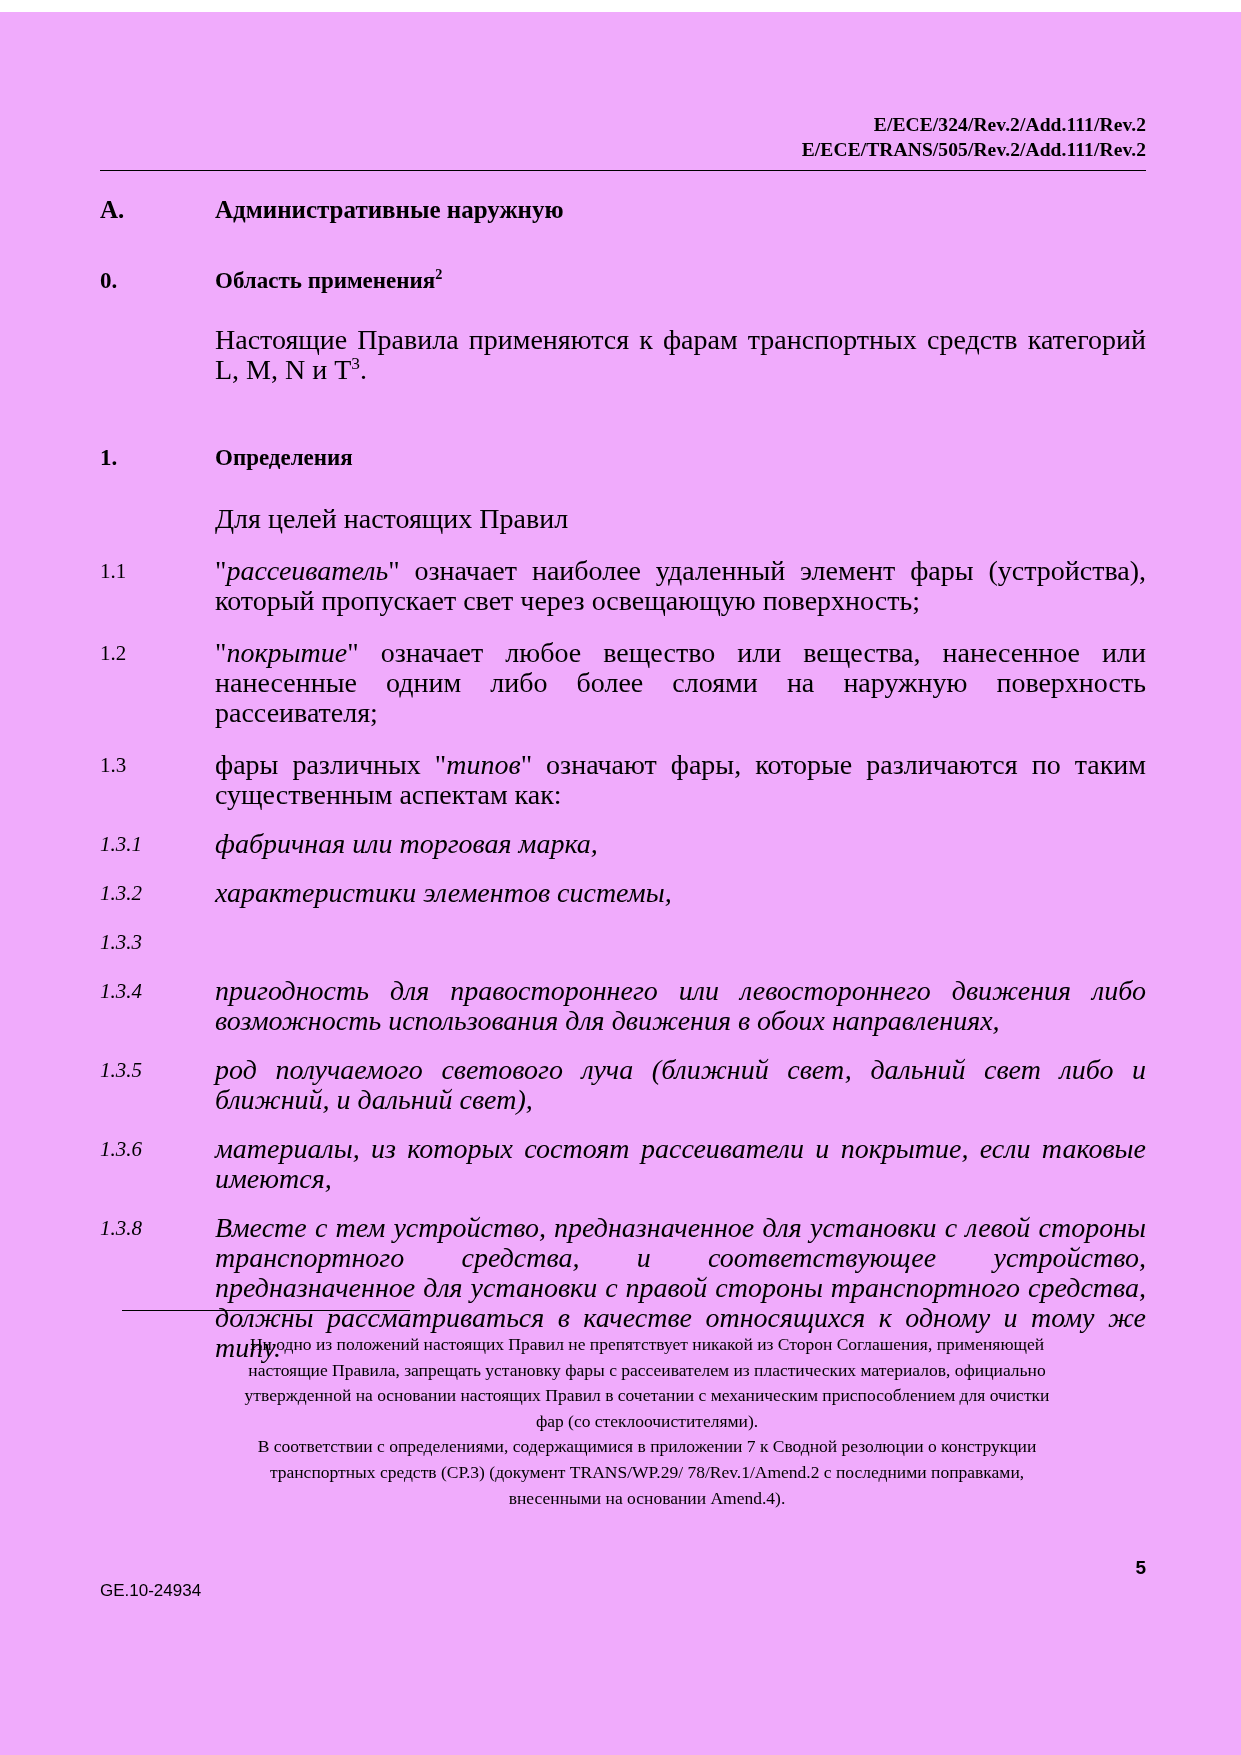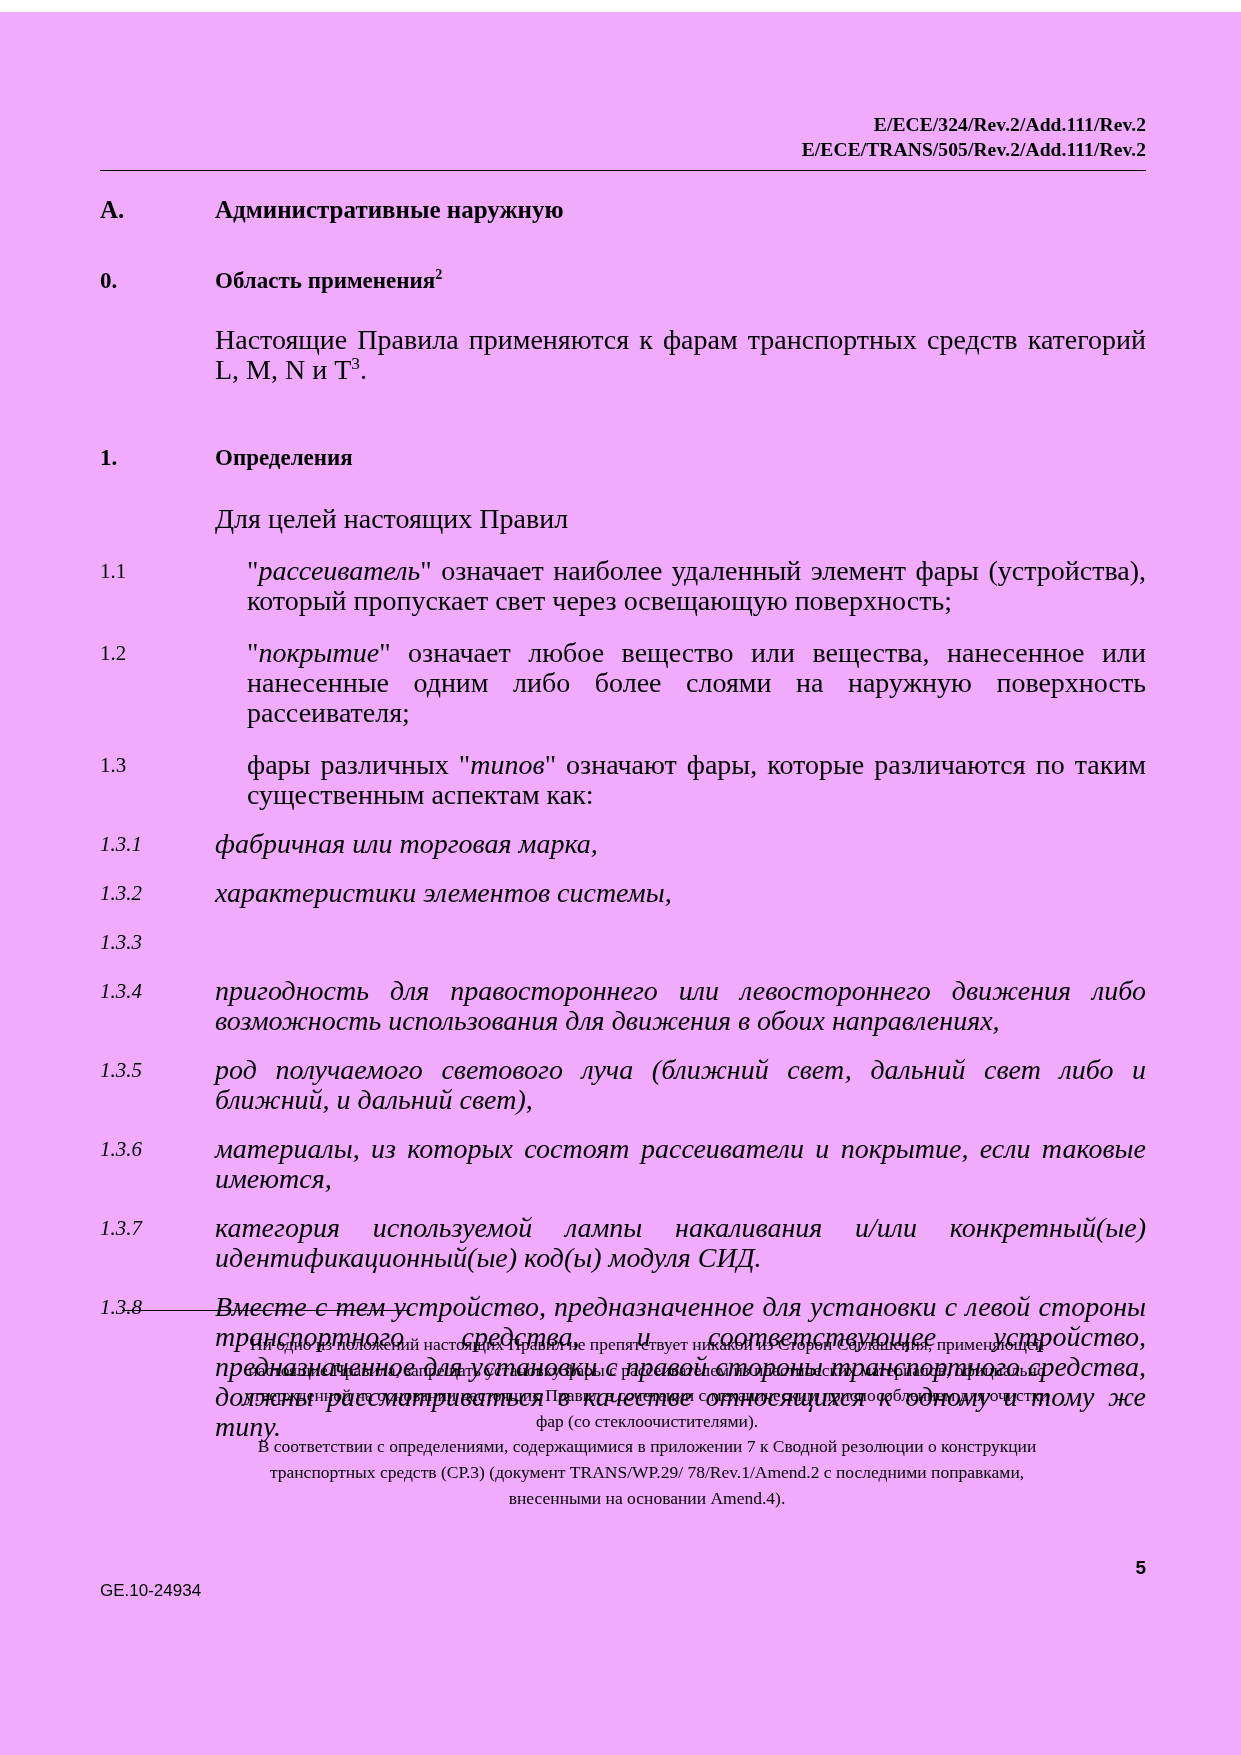--- a/index.html
+++ b/index.html
@@ -105,21 +105,20 @@
   }
   .lead .txt { text-align: left; }
 
   .intro {
     margin-top: 28px;
   }
   .intro .txt { text-align: justify; }
 
   .item {
     margin-top: 22px;
-    gap: 32px;
   }
   .item-tight {
     margin-top: 19px;
     font-style: italic;
   }
 
   .it { font-style: italic; }
 
   sup {
     font-size: 0.62em;
@@ -234,24 +233,20 @@
         </div>
         <div class="row item-tight">
           <div class="num">1.3.5</div>
           <div class="txt"><span>род получаемого светового луча (ближний свет, дальний свет либо и ближний, и дальний свет),</span></div>
         </div>
         <div class="row item-tight">
           <div class="num">1.3.6</div>
           <div class="txt"><span>материалы, из которых состоят рассеиватели и покрытие, если таковые имеются,</span></div>
         </div>
         <div class="row item-tight">
-          <div class="num">1.3.7</div>
-          <div class="txt"><span>категория используемой лампы накаливания и/или конкретный(ые) идентификационный(ые) код(ы) модуля СИД.</span></div>
-        </div>
-        <div class="row item-tight">
           <div class="num">1.3.8</div>
           <div class="txt"><span>Вместе с тем устройство, предназначенное для установки с левой стороны транспортного средства, и соответствующее устройство, предназначенное для установки с правой стороны транспортного средства, должны рассматриваться в качестве относящихся к одному и тому же типу.</span></div>
         </div>
       </div>
 
   </div>
 
   <div class="fn-rule"></div>
 
   <div class="footnotes">

